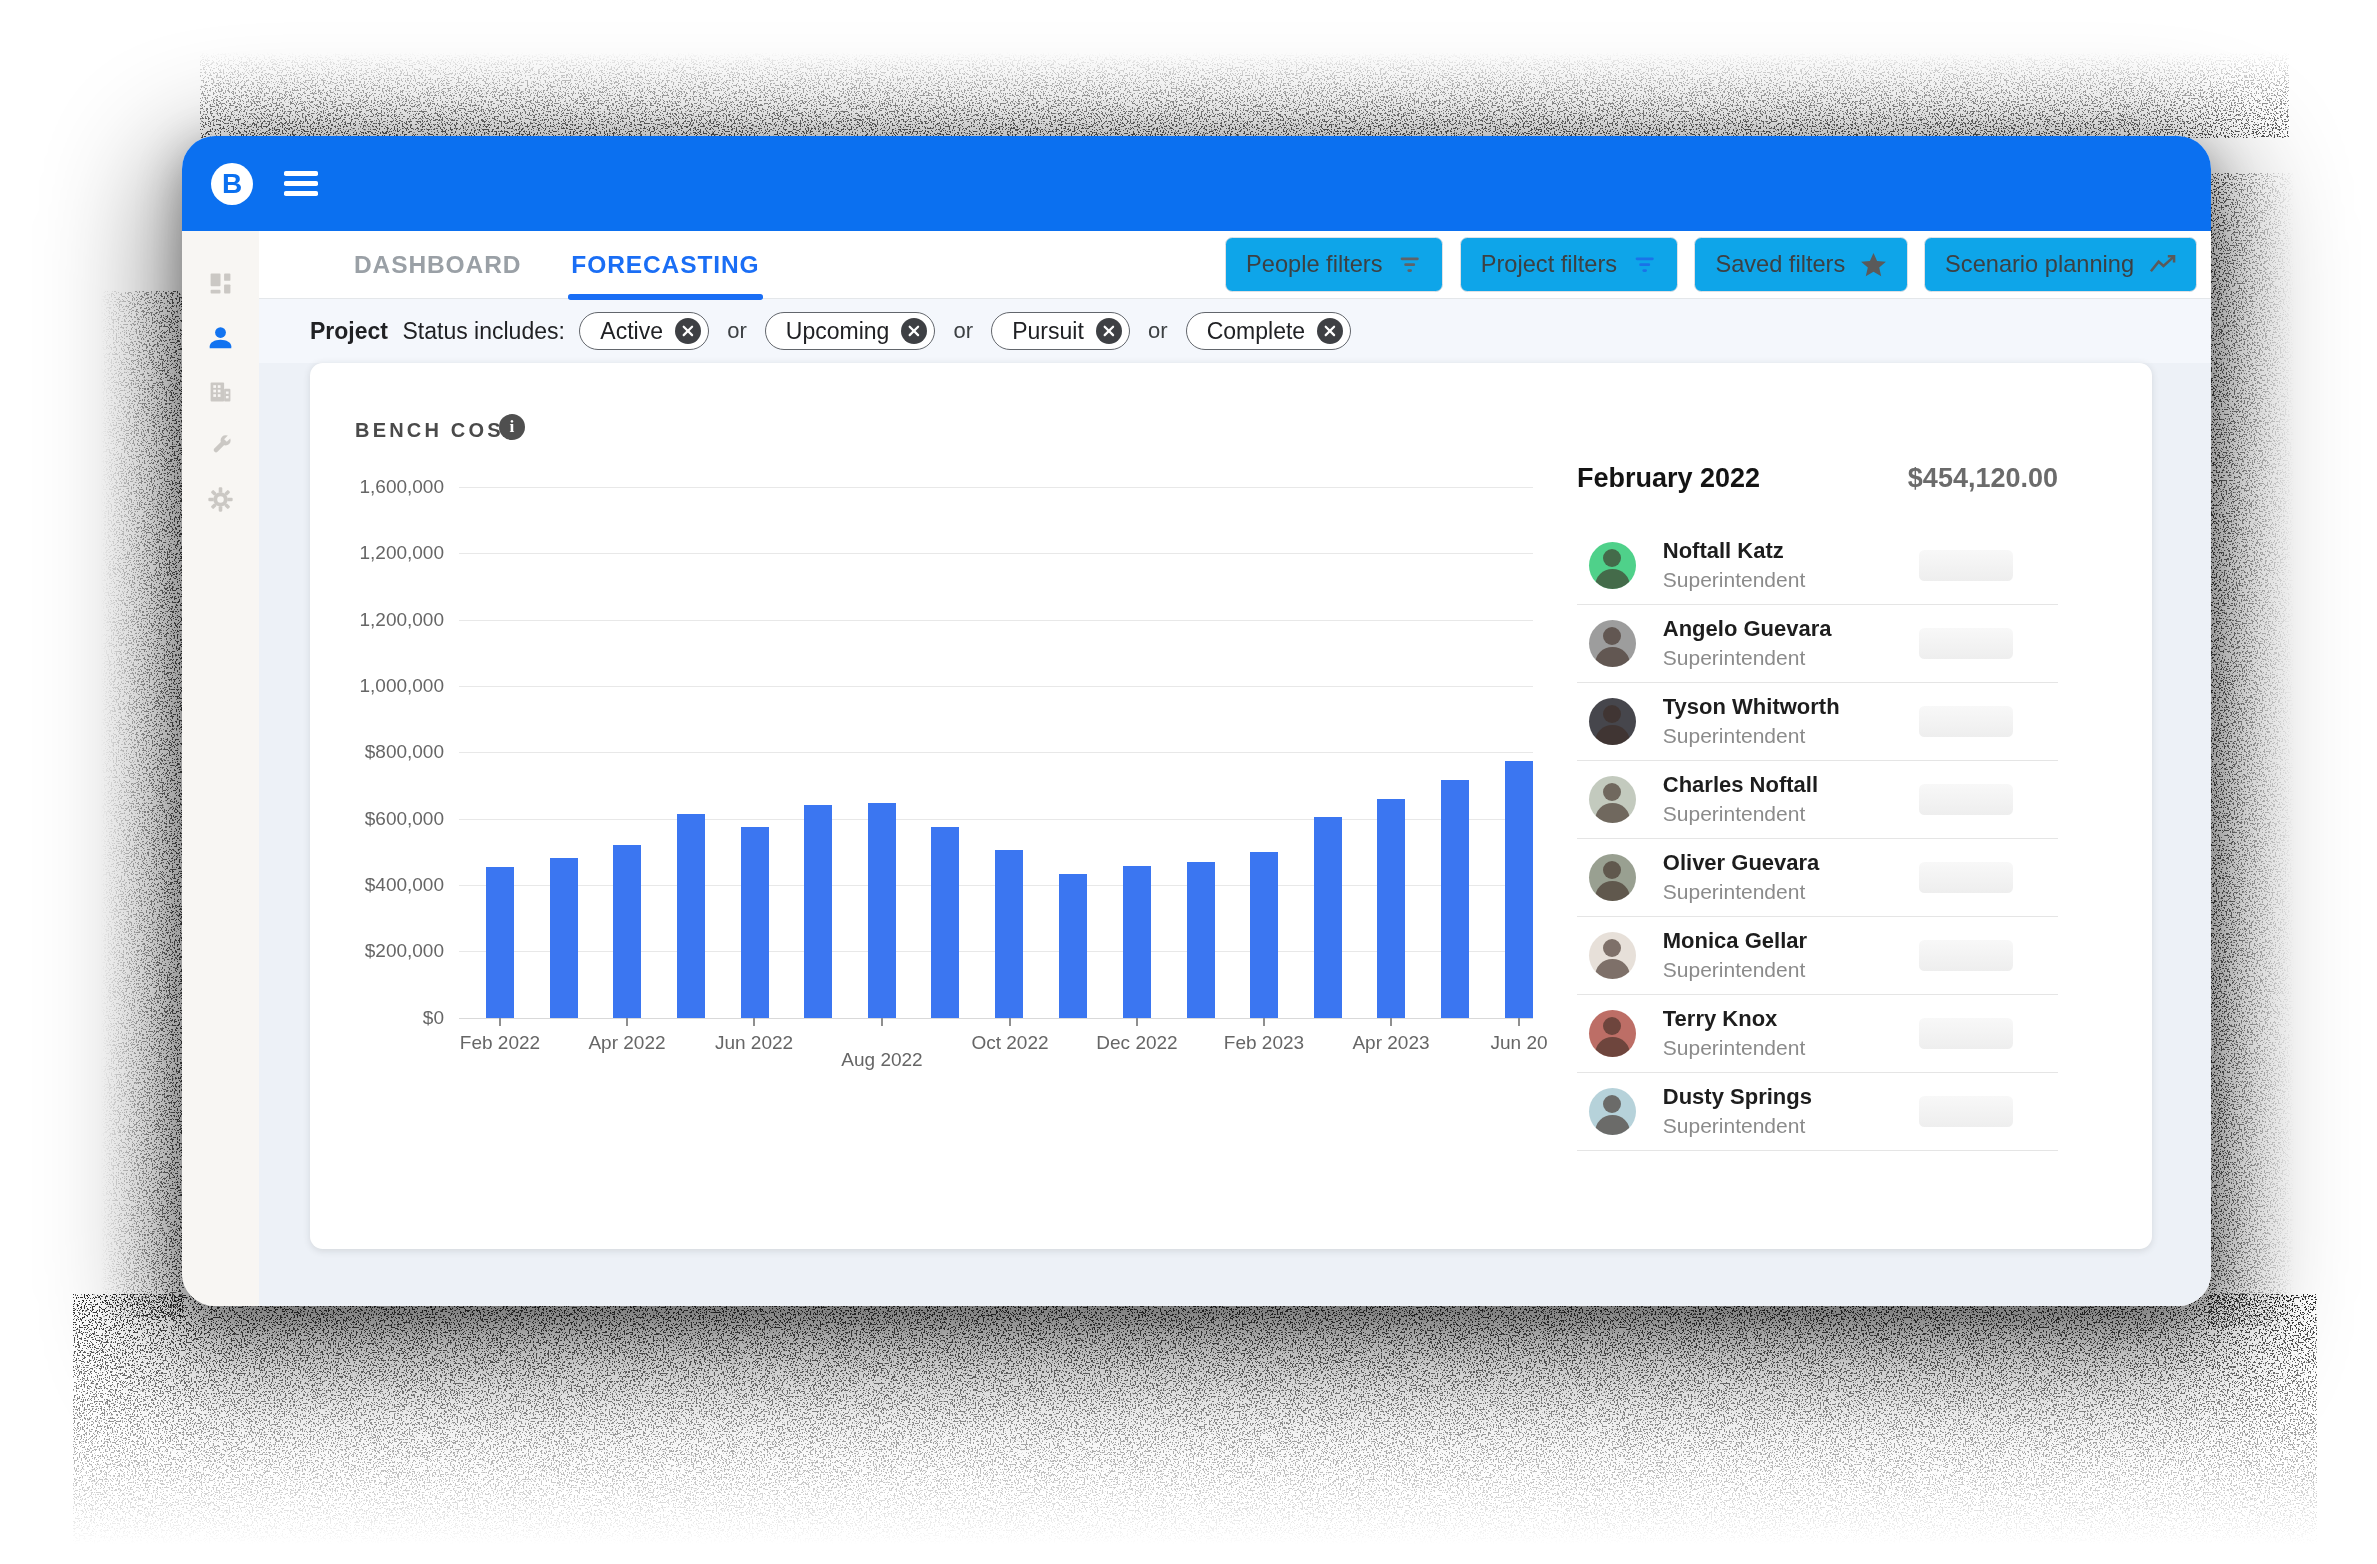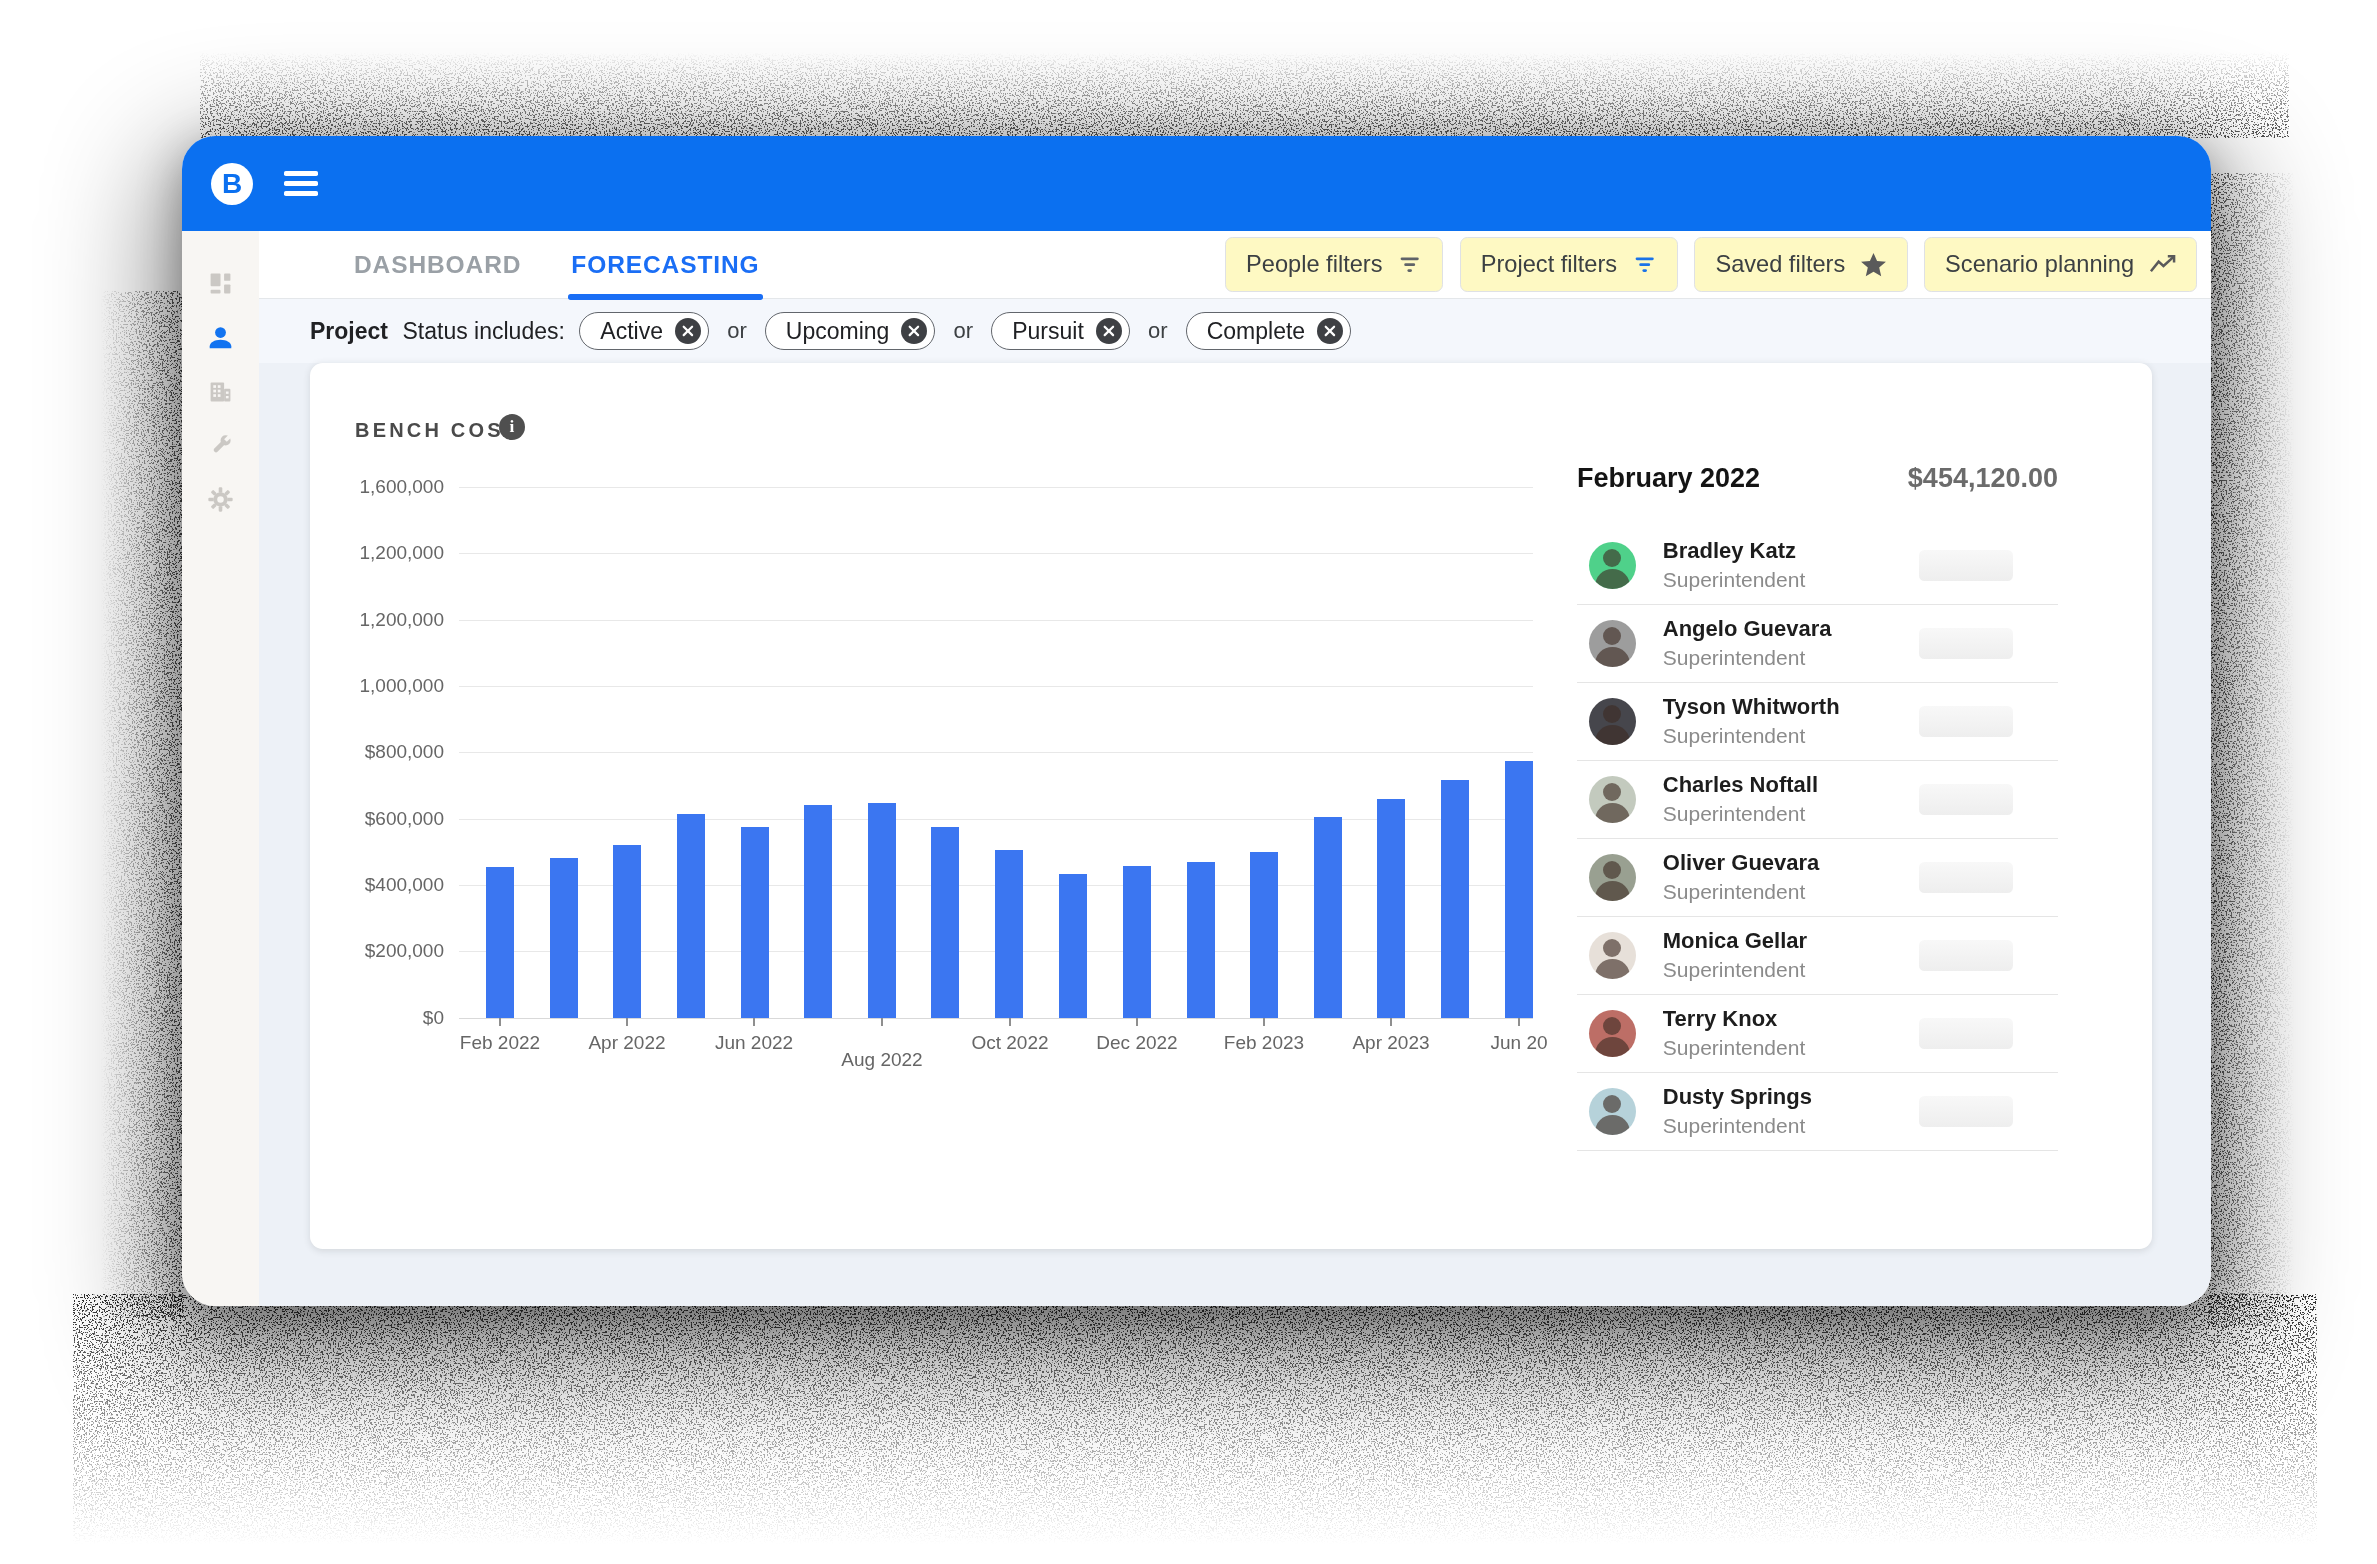--- a/index.html
+++ b/index.html
@@ -42,21 +42,21 @@
   
   .tabs-row{height:68px;background:#fff;border-bottom:1.8px solid #e4e7ea;
     display:flex;align-items:center;flex:0 0 auto;box-sizing:border-box;}
   .tabs{display:flex;gap:50px;margin-left:95px;height:100%;}
   .tab{height:100%;display:flex;align-items:center;position:relative;
     font-size:24.5px;font-weight:bold;letter-spacing:0.9px;color:#9aa0a6;cursor:pointer;}
   .tab.active{color:#1a6ef5;}
   .tab.active::after{content:"";position:absolute;left:-3.6px;right:-3.6px;bottom:-1.8px;
     height:5.5px;background:#1a6ef5;border-radius:2.7px;}
   .tbtn-group{margin-left:auto;margin-right:14.5px;display:flex;gap:16.4px;}
-  .tbtn{height:55px;border:1.8px solid #dfe1e5;border-radius:7.3px;background:#fef9c3;
+  .tbtn{height:55px;border:1.8px solid #dfe1e5;border-radius:7.3px;background:#0ea5e9;
     display:flex;align-items:center;gap:14.5px;padding:0 20px;font-size:23.6px;color:#3c4043;
     cursor:pointer;white-space:nowrap;}
 
   
   .chips-row{height:64px;background:#f4f7fc;display:flex;align-items:center;
     padding-left:51px;gap:14.5px;flex:0 0 auto;font-size:23px;color:#202124;}
   .chips-row .cat{font-weight:bold;}
   .chip{height:38px;border:1.8px solid #62666c;border-radius:21px;background:#fff;
     display:inline-flex;align-items:center;gap:11.8px;padding:0 7.3px 0 20px;
     font-size:23px;color:#202124;cursor:pointer;box-sizing:border-box;}
@@ -360,21 +360,21 @@
               <span class="panel-amount">$454,120.00</span>
             </div>
             <div id="people-host">
 
                 <div class="person-row">
                   <span class="avatar" style="background: rgb(79, 209, 138);">
                     <span class="av-head"></span>
                     <span class="av-body"></span>
                   </span>
                   <span class="p-text">
-                    <div class="p-name">Bradley Katz</div>
+                    <div class="p-name">Noftall Katz</div>
                     <div class="p-role">Superintendent</div>
                   </span>
                   <span class="pill"></span>
                 </div>
 
                 <div class="person-row">
                   <span class="avatar" style="background: rgb(157, 157, 157);">
                     <span class="av-head"></span>
                     <span class="av-body"></span>
                   </span>

